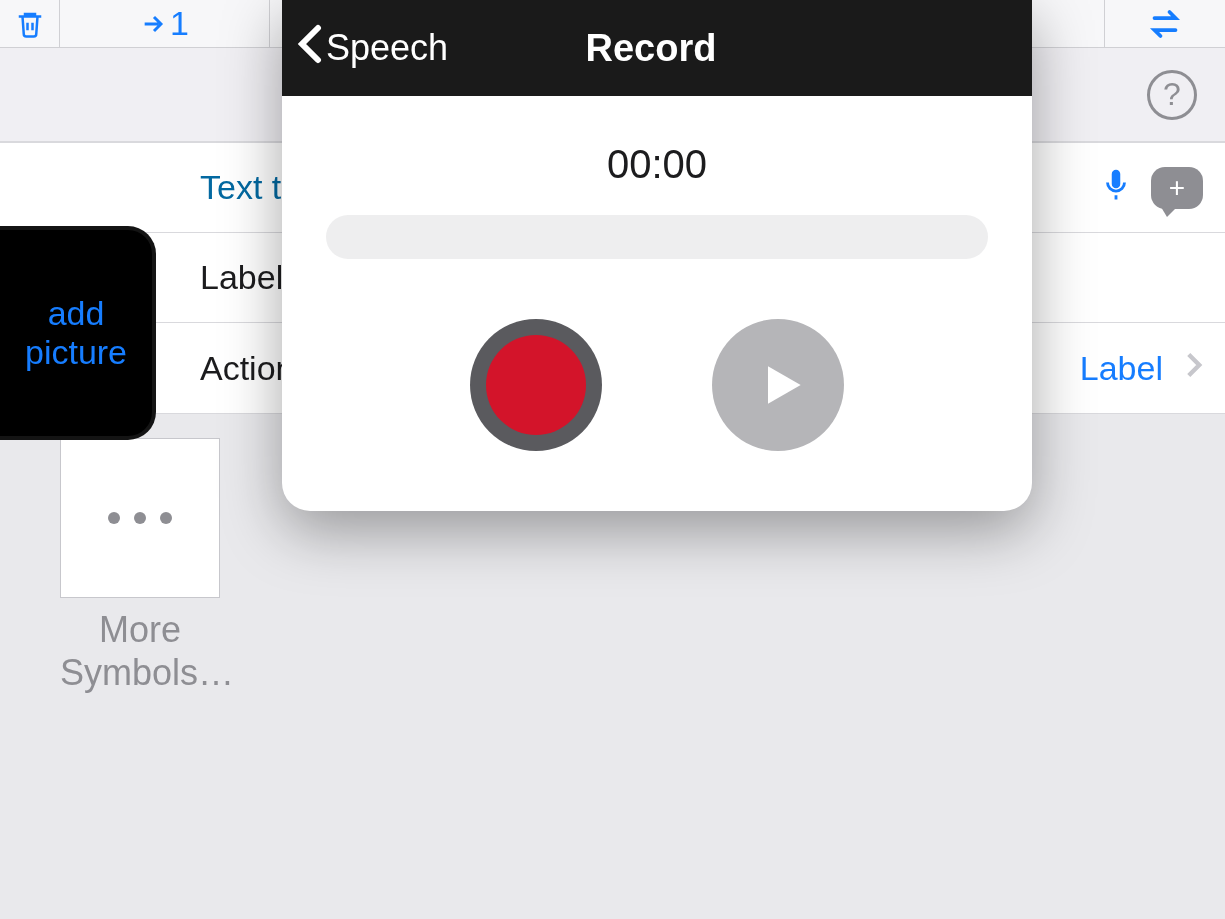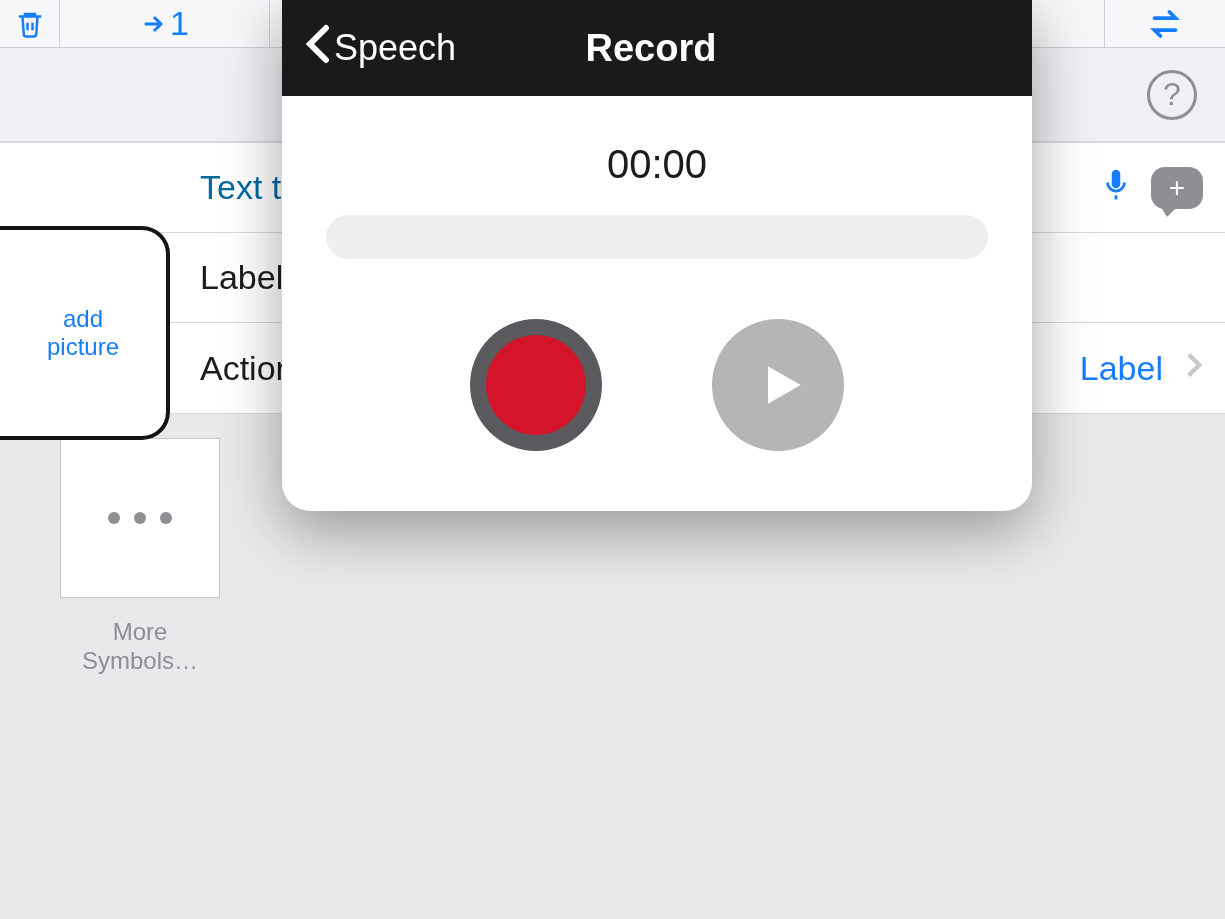--- a/index.html
+++ b/index.html
@@ -51,32 +51,32 @@
 
   
   .form-section {
     background: #e9e9ec;
     padding: 0;
   }
   .add-picture-box {
     position: absolute;
     left: 0;
     top: 226px;
-    width: 170px;
+    width: 156px;
     height: 214px;
-    background: #ffffff;
+    background: #000000;
     border: 4px solid #141414;
     border-left: none;
     border-top-right-radius: 28px;
     border-bottom-right-radius: 28px;
     display: flex;
     align-items: center;
     justify-content: center;
     color: #167dff;
-    font-size: 24px;
+    font-size: 34px;
     text-align: center;
     line-height: 1.15;
     z-index: 2;
   }
 
   .form-rows {
     background: #ffffff;
     border-top: 1px solid #d9d9dd;
     border-bottom: 1px solid #d9d9dd;
   }
@@ -134,21 +134,21 @@
     text-align: center;
   }
   .symbol-box {
     width: 160px; height: 160px;
     background: #fff;
     border: 1px solid #c7c7cc;
     display: flex; align-items: center; justify-content: center;
     gap: 14px;
   }
   .dot { width: 12px; height: 12px; border-radius: 50%; background: #8e8e93; }
-  .symbol-caption { margin-top: 20px; color: #8e8e93; font-size: 24px; line-height: 1.2; }
+  .symbol-caption { margin-top: 10px; color: #8e8e93; font-size: 36px; line-height: 1.2; }
 
   
   .modal {
     position: absolute;
     left: 282px;
     top: 0;
     width: 750px;
     background: #fff;
     border-bottom-left-radius: 28px;
     border-bottom-right-radius: 28px;
@@ -161,21 +161,21 @@
     background: #1a1a1a;
     color: #fff;
     display: flex;
     align-items: center;
     position: relative;
   }
   .modal-back {
     display: flex;
     align-items: center;
     gap: 2px;
-    padding-left: 22px;
+    padding-left: 14px;
     font-size: 36px;
     color: #fff;
   }
   .modal-back svg { width: 28px; height: 40px; }
   .modal-title {
     position: absolute;
     left: 0; right: 12px;
     text-align: center;
     font-size: 38px;
     font-weight: 600;

